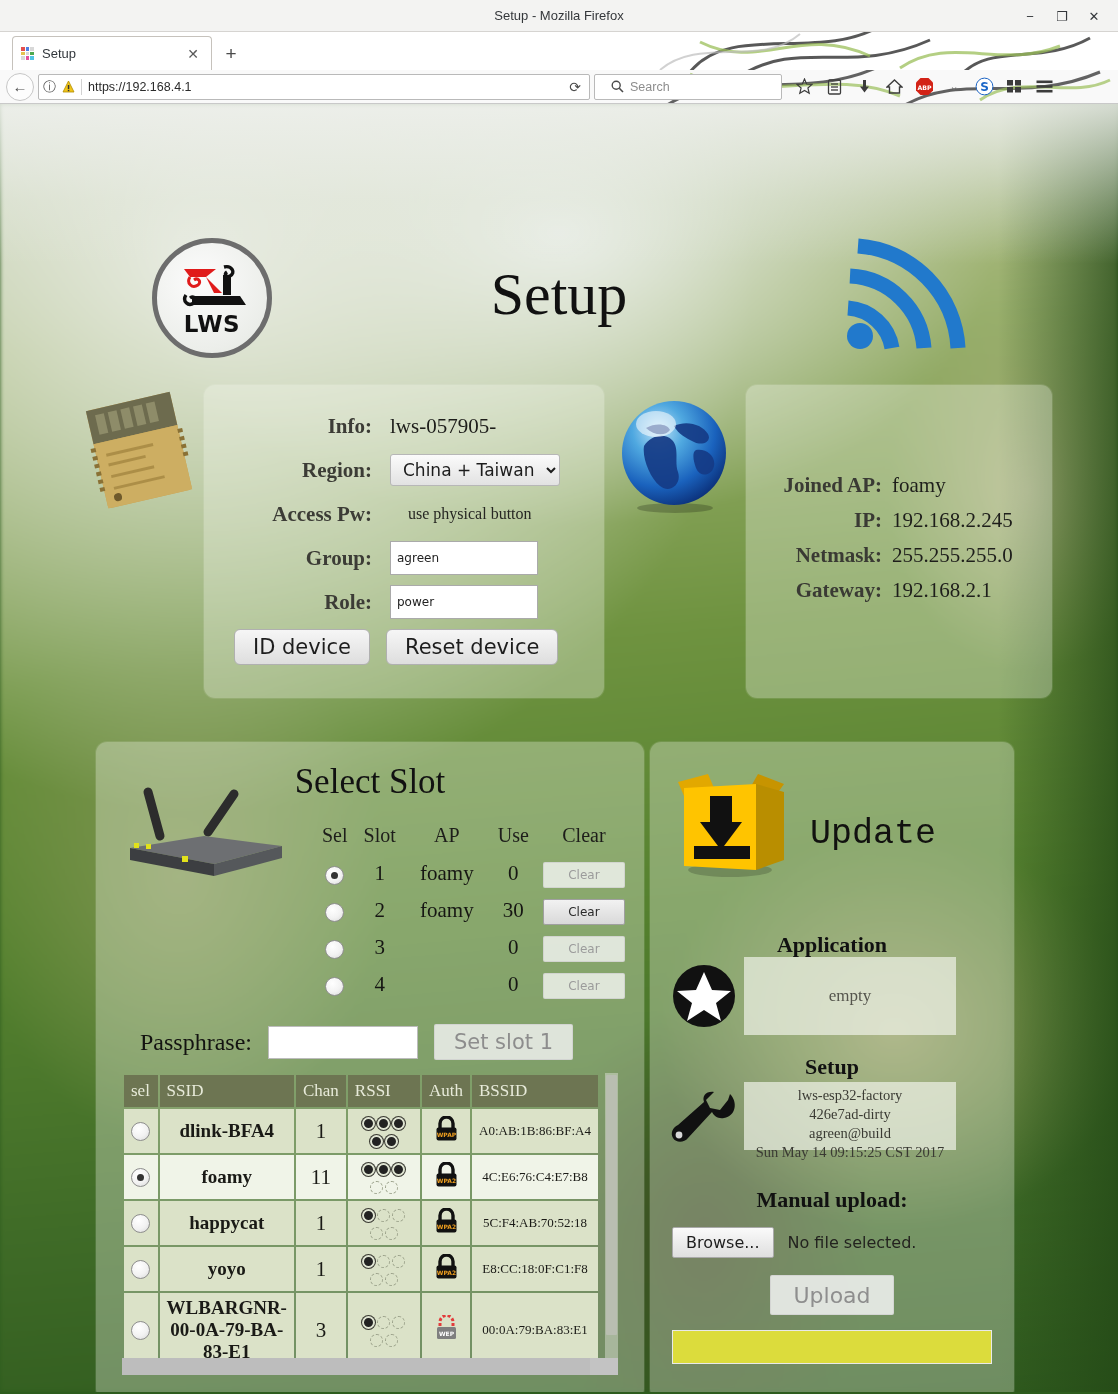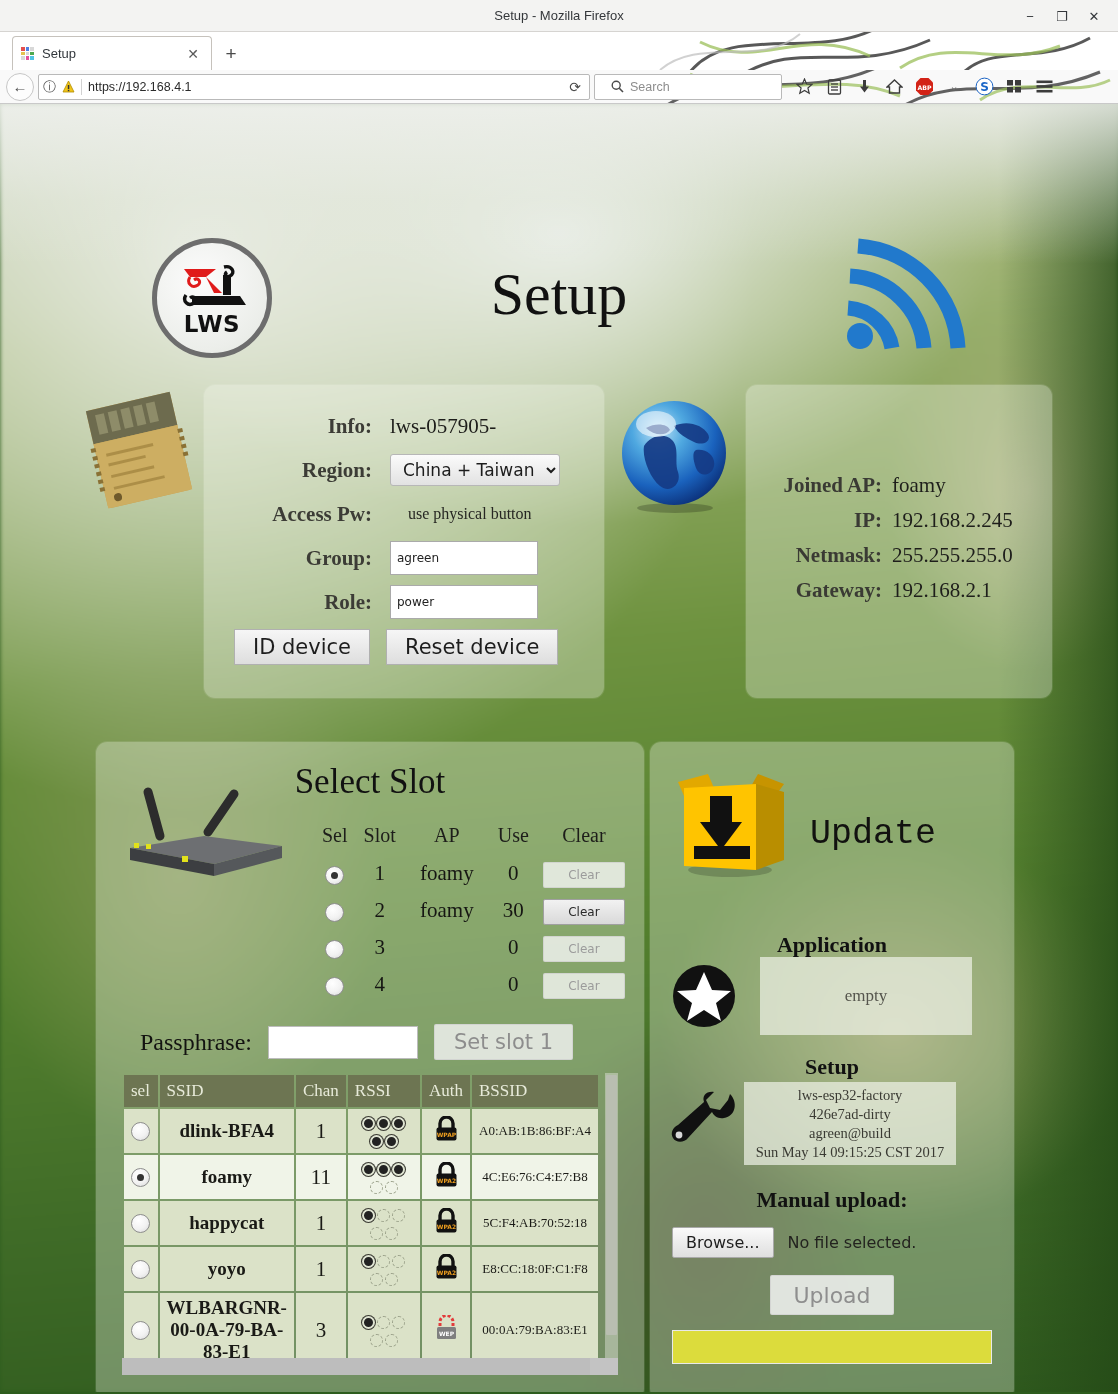--- a/index.html
+++ b/index.html
@@ -126,21 +126,21 @@
   }
   .hint { font-family:"Liberation Serif", serif; font-size:16px; color:#262622; padding-left:18px; }
   input.tf {
     width:148px; height:34px; border:1px solid #aaa; background:#fff;
     font-family:"DejaVu Sans", sans-serif; font-size:12px; color:#222; padding:0 6px;
   }
   .btnrow { position:absolute; left:30px; top:244px; display:flex; gap:16px; }
   .gbtn {
     font-family:"DejaVu Sans", sans-serif; font-size:21px; color:#1d1d1d;
     background:linear-gradient(180deg,#f6f6f6 0%,#dedede 100%);
-    border:1px solid #b0b0b0; border-radius:0; padding:5px 18px;
+    border:1px solid #b0b0b0; border-radius:6px; padding:5px 18px;
   }
 
   
   .net-grid { position:absolute; left:14px; top:88px; width:280px;}
   .nrow { display:flex; align-items:baseline; margin-bottom:10px; }
   .nlabel { width:132px; text-align:right; padding-right:10px;
       font-family:"Liberation Serif", serif; font-weight:bold; font-size:21px; color:#3a3a34;}
   .nvalue { font-family:"Liberation Serif", serif; font-size:21px; color:#1e1e1b; }
 
   
@@ -210,27 +210,27 @@
   .hscroll .thumb { position:absolute; left:0; top:0; width:468px; height:17px; background:#bdbdbd; }
 
   
   .updbox { position:absolute; left:22px; top:28px; width:120px; height:110px;}
   .upd-title { position:absolute; left:160px; top:72px;
       font-family:Liberation Mono, monospace; font-size:35px; color:#121210;}
   .sec-h { position:absolute; left:0; right:0; text-align:center;
       font-family:"Liberation Serif", serif; font-weight:bold; font-size:22px; color:#111;}
   .star { position:absolute; left:22px; top:222px; width:64px; height:64px;}
   .appbox {
-    position:absolute; left:110px; top:215px; width:212px; height:78px;
+    position:absolute; left:94px; top:215px; width:212px; height:78px;
     background:rgba(240,242,232,0.70); display:flex; align-items:center; justify-content:center;
     font-family:"Liberation Serif", serif; font-size:17px; color:#55554d;
   }
   .wrench { position:absolute; left:18px; top:348px; width:72px; height:58px;}
   .setupbox {
-    position:absolute; left:94px; top:340px; width:212px; height:83px;
+    position:absolute; left:94px; top:340px; width:212px; height:68px;
     background:rgba(240,242,232,0.70);
     font-family:"Liberation Serif", serif; font-size:14.5px; color:#3a3a33;
     text-align:center; padding-top:4px; line-height:1.32;
   }
   .browse-row { position:absolute; left:22px; top:485px; display:flex; align-items:center; gap:14px; }
   .browse {
     font-family:"DejaVu Sans", sans-serif; font-size:16px; color:#1e1e1e;
     background:linear-gradient(180deg,#fafafa 0%,#dfdfdf 100%);
     border:1px solid #a9a9a9; border-radius:2px; padding:5px 13px;
   }

